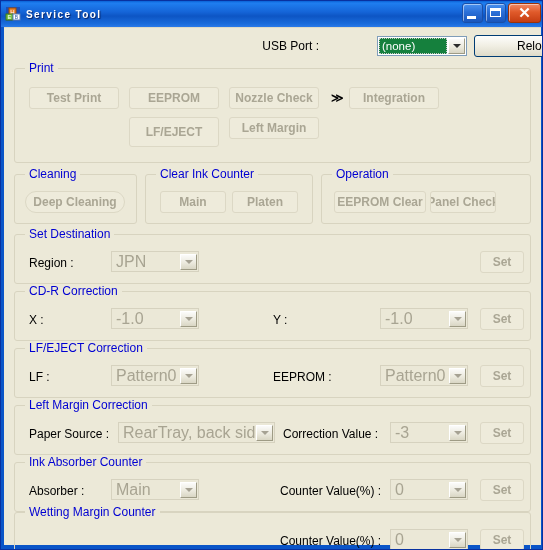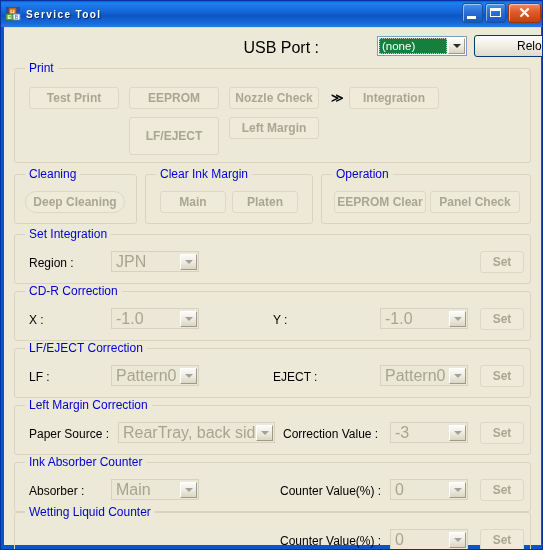--- a/index.html
+++ b/index.html
@@ -112,21 +112,21 @@
   
   #usb-row {
     position: absolute;
     left: 0; top: 7px;
     width: 537px;
     height: 24px;
   }
   #usb-label {
     position: absolute;
     right: 222px; top: 4px;
-    font-size: 16px;
+    font-size: 12px;
     color: #000000;
     white-space: nowrap;
   }
   #usb-combo {
     position: absolute;
     left: 373px; top: 1px;
     width: 90px; height: 20px;
     background: #ffffff;
     border: 1px solid #7f9db9;
     box-sizing: border-box;
@@ -293,43 +293,43 @@
 
     <div class="group" style="left:10px; top:40px; width:517px; height:95px;">
       <div class="g-label">Print</div>
 
       <div class="btn-dis" style="left:14px; top:18px; width:90px; height:22px;">Test Print</div>
       <div class="btn-dis" style="left:114px; top:18px; width:90px; height:22px;">EEPROM</div>
       <div class="btn-dis" style="left:214px; top:18px; width:90px; height:22px;">Nozzle Check</div>
       <div class="fld-label" style="left:316px; top:22px; font-weight:bold;">≫</div>
       <div class="btn-dis" style="left:334px; top:18px; width:90px; height:22px;">Integration</div>
 
-      <div class="btn-dis" style="left:114px; top:48px; width:90px; height:38px;">LF/EJECT</div>
+      <div class="btn-dis" style="left:114px; top:48px; width:90px; height:30px;">LF/EJECT</div>
       <div class="btn-dis" style="left:214px; top:48px; width:90px; height:22px;">Left Margin</div>
     </div>
 
     <div class="group" style="left:10px; top:146px; width:123px; height:50px;">
       <div class="g-label">Cleaning</div>
       <div class="btn-dis" style="left:10px; top:16px; width:100px; height:22px;border-radius:11px;">Deep Cleaning</div>
     </div>
 
     <div class="group" style="left:141px; top:146px; width:168px; height:50px;">
-      <div class="g-label">Clear Ink Margin</div>
+      <div class="g-label">Clear Ink Counter</div>
       <div class="btn-dis" style="left:14px; top:16px; width:66px; height:22px;">Main</div>
       <div class="btn-dis" style="left:86px; top:16px; width:66px; height:22px;">Platen</div>
     </div>
 
     <div class="group" style="left:317px; top:146px; width:210px; height:50px;">
       <div class="g-label">Operation</div>
       <div class="btn-dis" style="left:12px; top:16px; width:92px; height:22px;">EEPROM Clear</div>
-      <div class="btn-dis" style="left:108px; top:16px; width:90px; height:22px;">Panel Check</div>
+      <div class="btn-dis" style="left:108px; top:16px; width:66px; height:22px;">Panel Check</div>
     </div>
 
     <div class="group" style="left:10px; top:206px; width:517px; height:50px;">
-      <div class="g-label">Set Integration</div>
+      <div class="g-label">Set Destination</div>
       <div class="fld-label" style="left:14px; top:21px;">Region :</div>
       <div class="combo-dis" style="left:96px; top:16px; width:88px;">
         <div class="txt">JPN</div>
         <div class="combo-arrow-btn">
           <span class="chev dim"></span>
         </div>
       </div>
       <div class="btn-dis" style="left:465px; top:16px; width:44px; height:22px;">Set</div>
     </div>
 
@@ -354,21 +354,21 @@
 
     <div class="group" style="left:10px; top:320px; width:517px; height:50px;">
       <div class="g-label">LF/EJECT Correction</div>
       <div class="fld-label" style="left:14px; top:21px;">LF :</div>
       <div class="combo-dis" style="left:96px; top:16px; width:88px;">
         <div class="txt">Pattern0</div>
         <div class="combo-arrow-btn">
           <span class="chev dim"></span>
         </div>
       </div>
-      <div class="fld-label" style="left:258px; top:21px;">EJECT :</div>
+      <div class="fld-label" style="left:258px; top:21px;">EEPROM :</div>
       <div class="combo-dis" style="left:365px; top:16px; width:88px;">
         <div class="txt">Pattern0</div>
         <div class="combo-arrow-btn">
           <span class="chev dim"></span>
         </div>
       </div>
       <div class="btn-dis" style="left:465px; top:16px; width:44px; height:22px;">Set</div>
     </div>
 
     <div class="group" style="left:10px; top:377px; width:517px; height:50px;">
@@ -403,21 +403,21 @@
       <div class="combo-dis" style="left:375px; top:16px; width:78px;">
         <div class="txt">0</div>
         <div class="combo-arrow-btn">
           <span class="chev dim"></span>
         </div>
       </div>
       <div class="btn-dis" style="left:465px; top:16px; width:44px; height:22px;">Set</div>
     </div>
 
     <div class="group" style="left:10px; top:484px; width:517px; height:50px;">
-      <div class="g-label">Wetting Liquid Counter</div>
+      <div class="g-label">Wetting Margin Counter</div>
       <div class="fld-label" style="left:265px; top:21px;">Counter Value(%) :</div>
       <div class="combo-dis" style="left:375px; top:16px; width:78px;">
         <div class="txt">0</div>
         <div class="combo-arrow-btn">
           <span class="chev dim"></span>
         </div>
       </div>
       <div class="btn-dis" style="left:465px; top:16px; width:44px; height:22px;">Set</div>
     </div>
 

